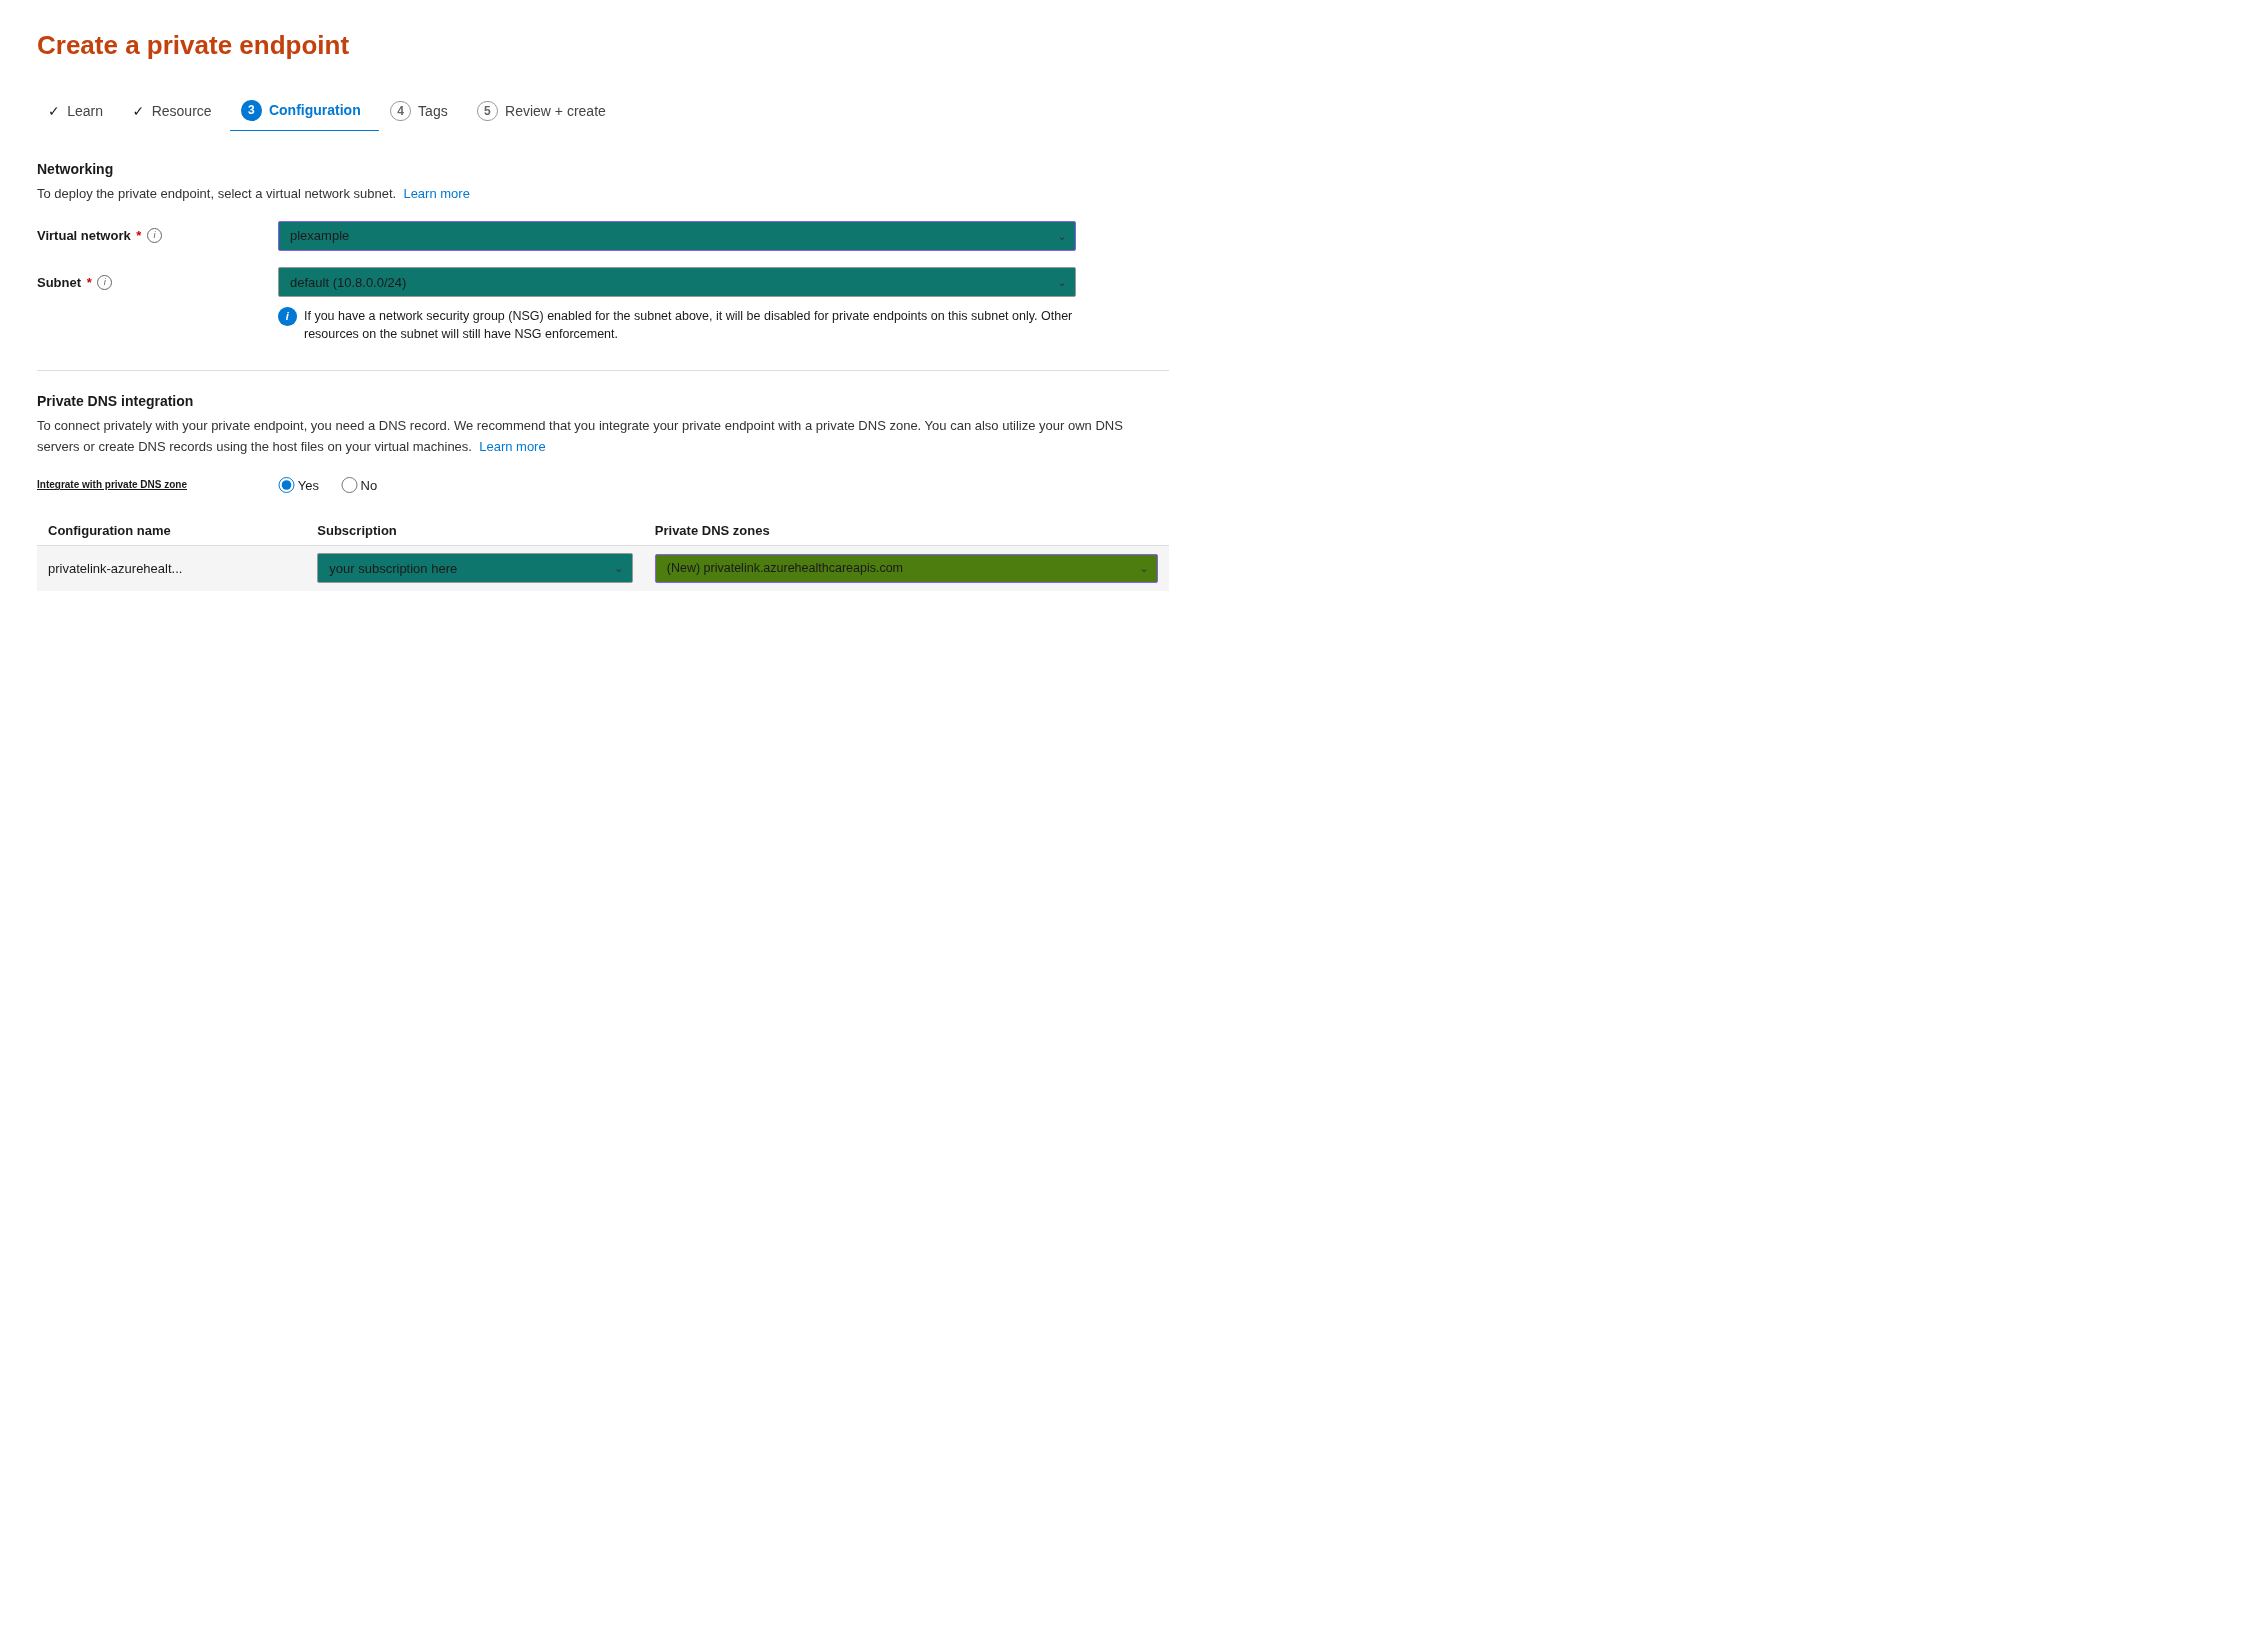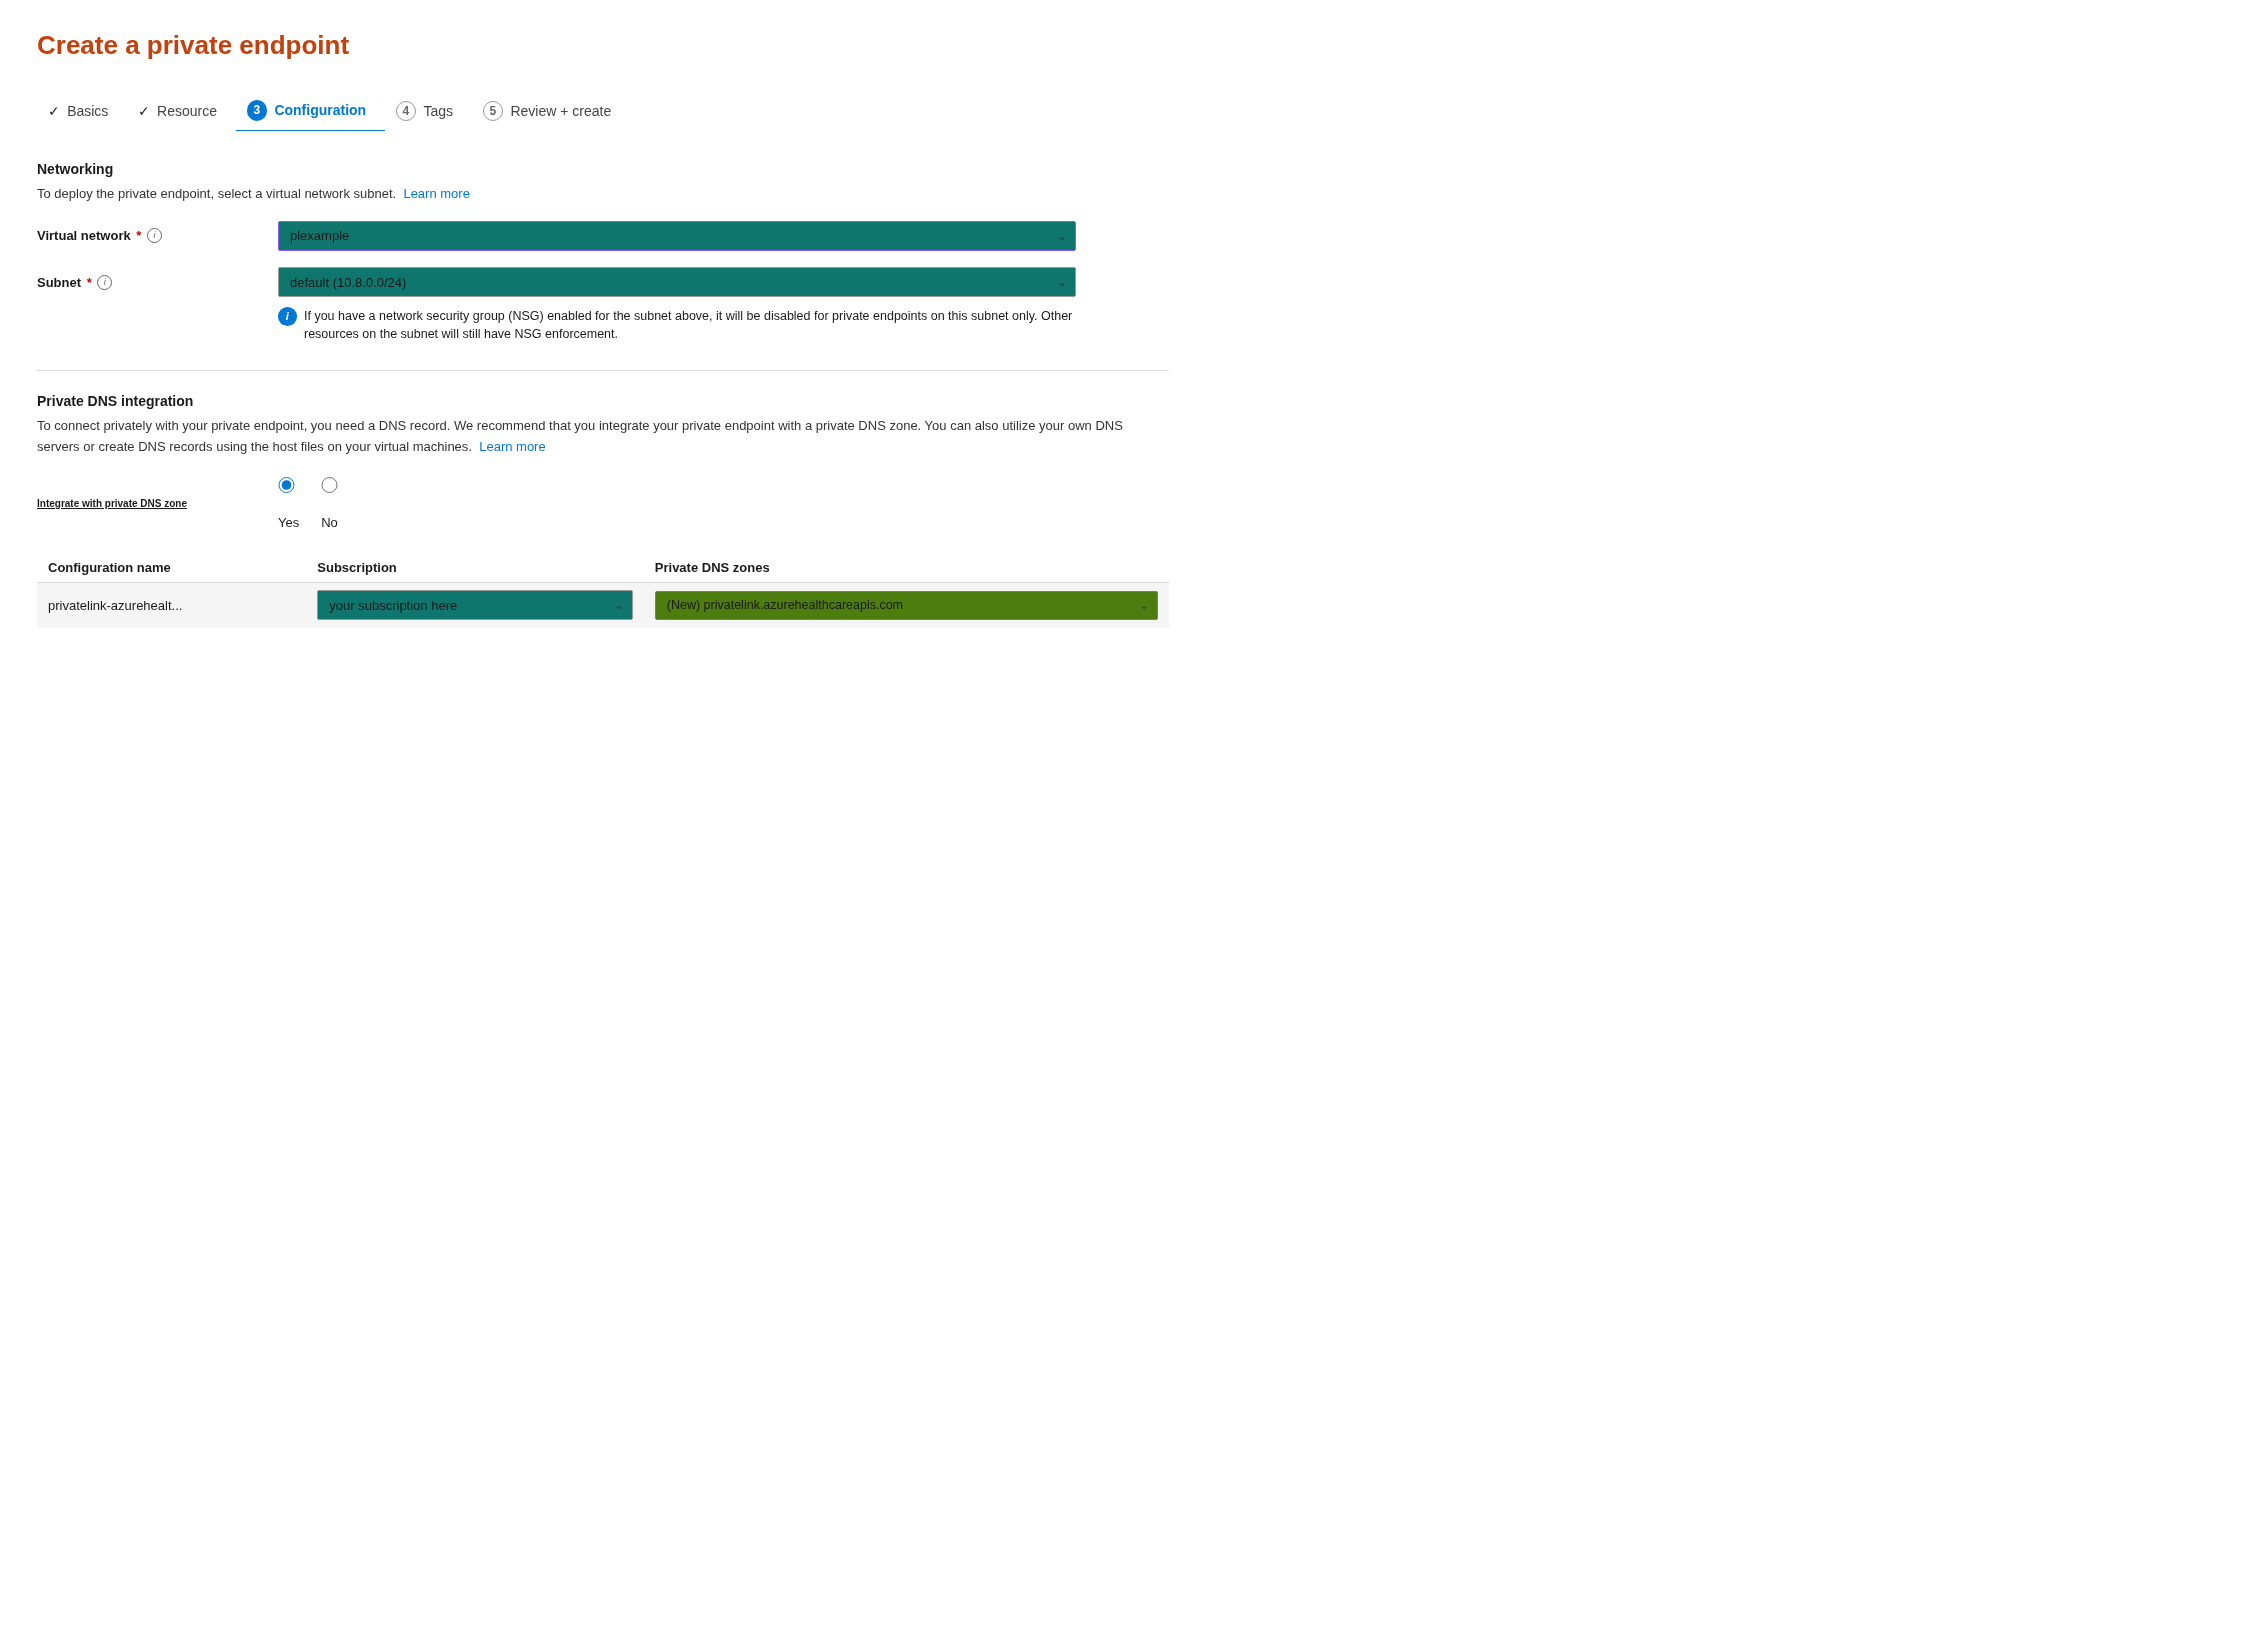--- a/index.html
+++ b/index.html
@@ -233,26 +233,25 @@
     }
 
     .radio-options {
       display: flex;
       align-items: center;
       gap: 22px;
     }
 
     .radio-option {
       display: flex;
-      align-items: flex-start;
-      gap: 22px;
-      cursor: pointer;
-      font-size: 13px;
-      color: #1a1a1a;
-      flex-direction: column;
+      align-items: flex-end;
+      gap: 3px;
+      cursor: pointer;
+      font-size: 13px;
+      color: #1a1a1a;
     }
 
     .radio-input {
       width: 16.7px;
       height: 16.7px;
       accent-color: #0078d4;
       cursor: pointer;
     }
 
     
@@ -323,21 +322,21 @@
   </style>
 </head>
 <body>
 
 <h1 class="page-title">Create a private endpoint</h1>
 
 <div class="wizard-tabs">
 
   <div class="wizard-tab completed">
     <span class="checkmark">✓</span>
-    <span>Basics</span>
+    <span>Learn</span>
   </div>
 
   <div class="wizard-tab completed">
     <span class="checkmark">✓</span>
     <span>Resource</span>
   </div>
 
   <div class="wizard-tab active">
     <span class="tab-step-indicator">3</span>
     <span>Configuration</span>

